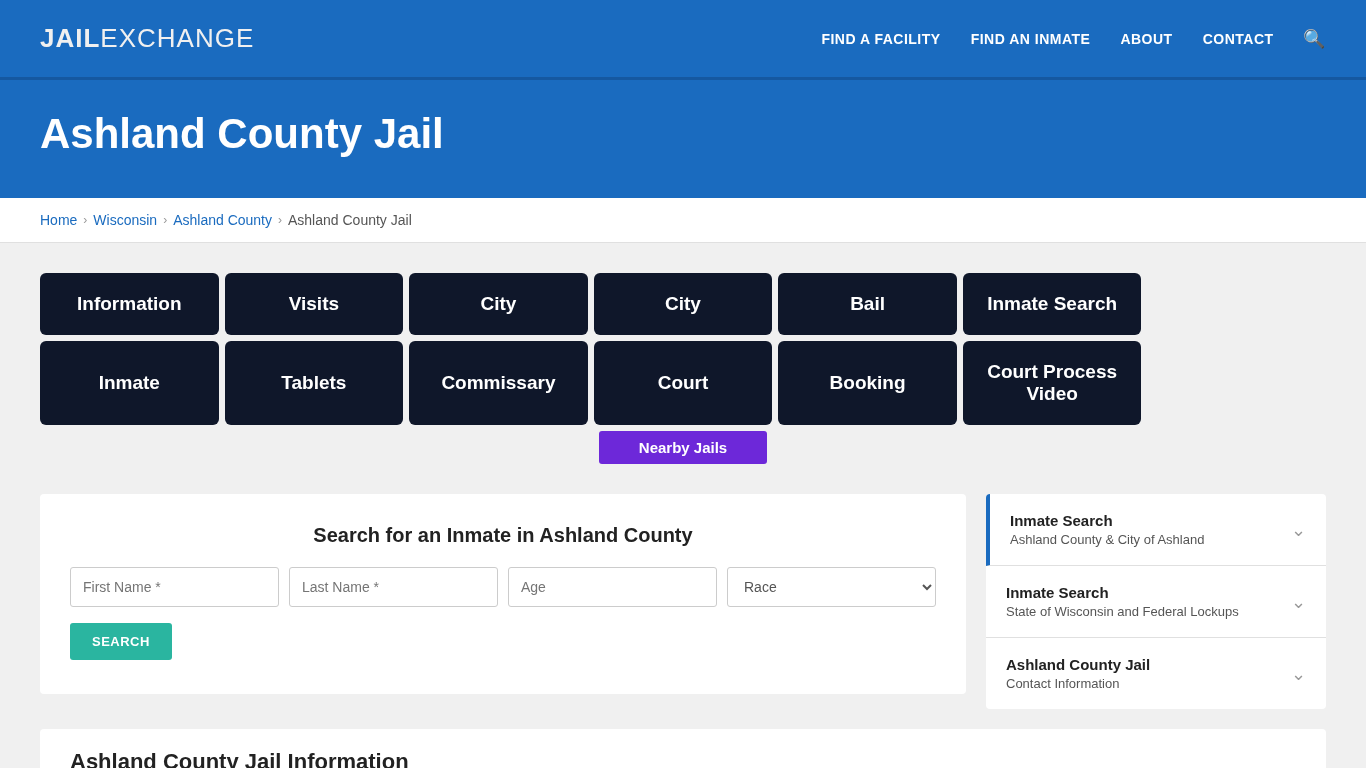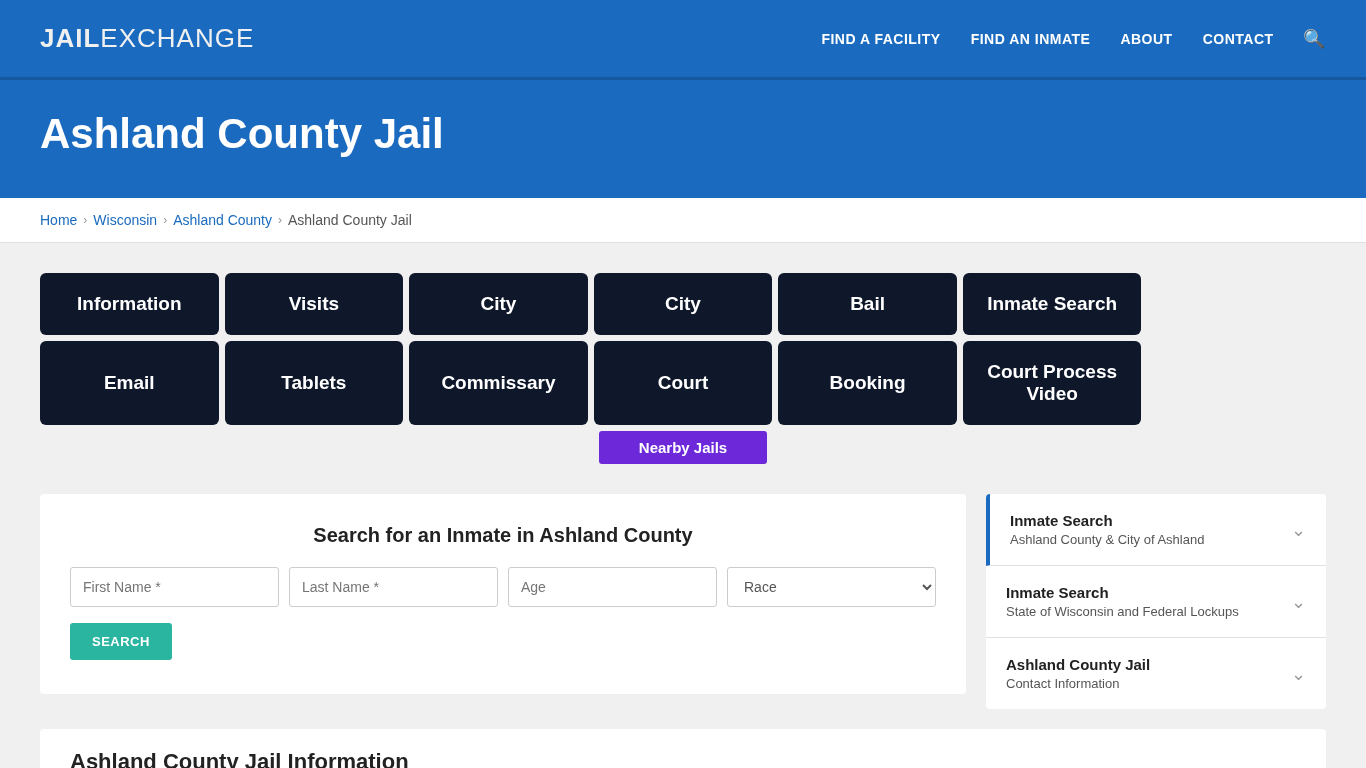--- a/index.html
+++ b/index.html
@@ -276,21 +276,21 @@
   <div class="button-grid">
     <button class="grid-btn">Information</button>
     <button class="grid-btn">Visits</button>
     <button class="grid-btn">City</button>
     <button class="grid-btn">City</button>
     <button class="grid-btn">Bail</button>
     <button class="grid-btn">Inmate Search</button>
   </div>
 
   <div class="button-grid-row2">
-    <button class="grid-btn">Email</button>
+    <button class="grid-btn">Inmate</button>
     <button class="grid-btn">Tablets</button>
     <button class="grid-btn">Commissary</button>
     <button class="grid-btn">Court</button>
     <button class="grid-btn">Booking</button>
     <button class="grid-btn">Court Process Video</button>
   </div>
 
   <div class="button-grid-row3">
     <button class="grid-btn-center">Nearby Jails</button>
   </div>

